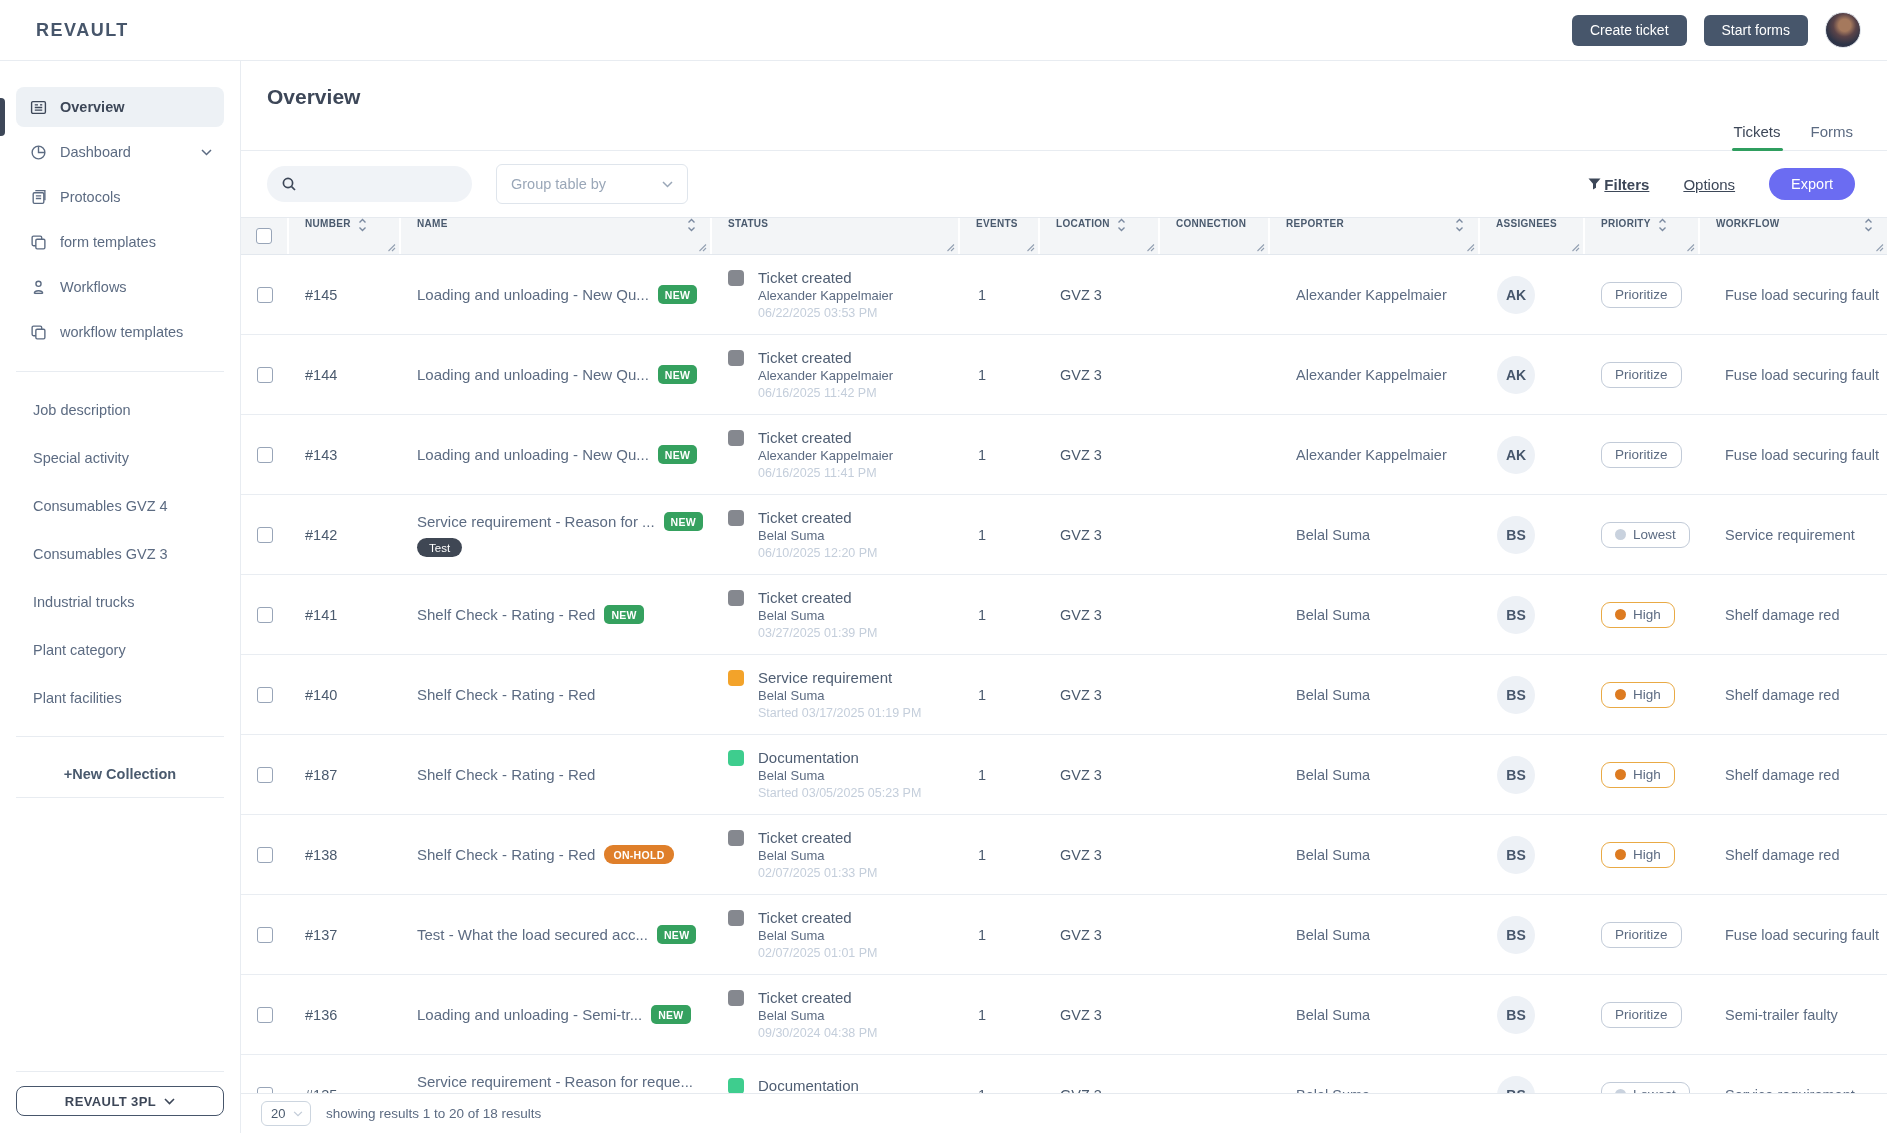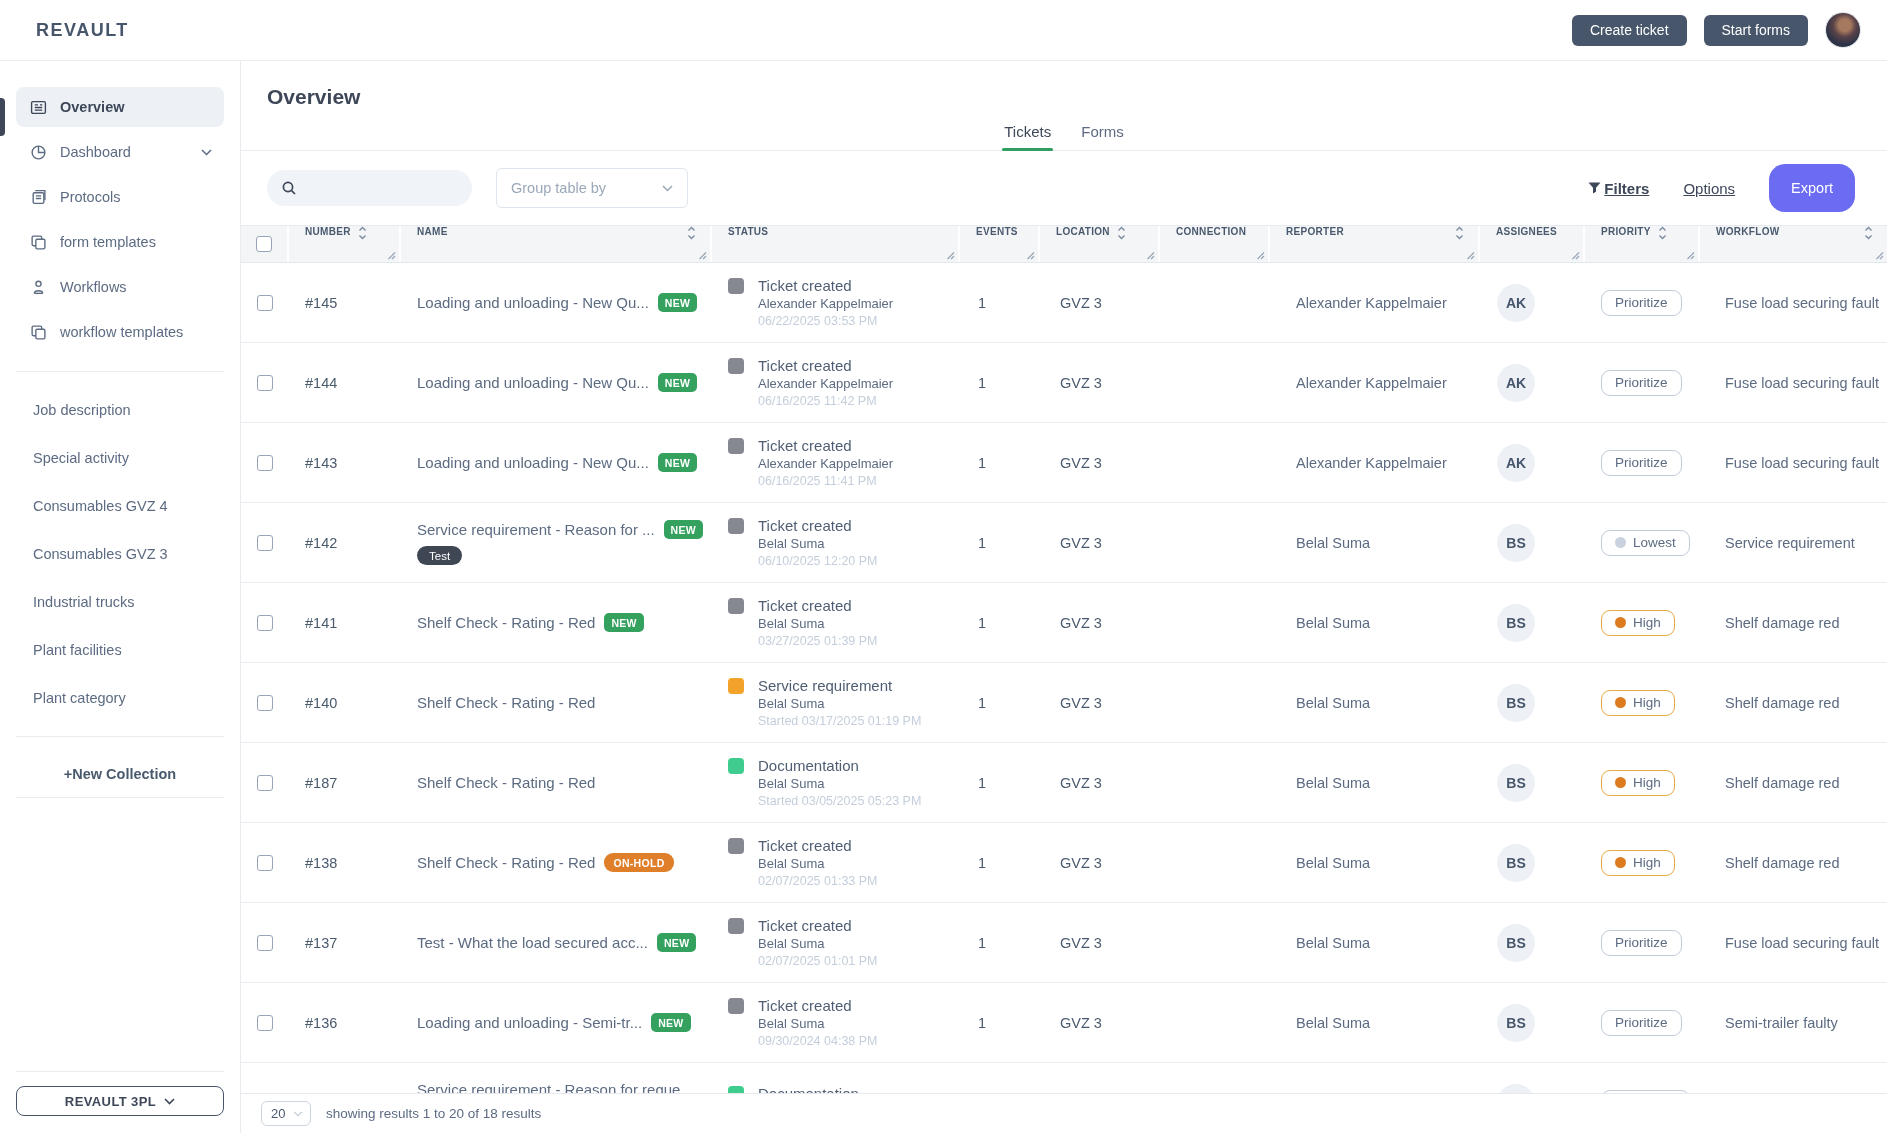--- a/index.html
+++ b/index.html
@@ -39,21 +39,21 @@
     font-size:14.5px; font-weight:700; color:#4a5a6e; cursor:pointer; }
   .side-bottom { margin-top:auto; }
   .org-btn { margin:12px 16px 17px; height:30px; border:1px solid #47566b; border-radius:8px;
     background:#fff; display:flex; align-items:center; justify-content:center; gap:8px;
     font-size:13px; font-weight:700; letter-spacing:.4px; color:#3d4758; cursor:pointer; }
 
   
   .content { flex:1; min-width:0; display:flex; flex-direction:column; position:relative; background:#fff; }
   .page-head { padding:24px 32px 0 26px; }
   .page-title { font-size:21px; font-weight:700; color:#3d4758; }
-  .tabs-row { display:flex; align-items:flex-end; justify-content:center;
+  .tabs-row { display:flex; align-items:flex-end; justify-content:flex-end;
     padding:0 32px 0 26px; border-bottom:1px solid #e8ecf1; margin-top:6px; }
   .tabs { display:flex; gap:26px; padding-left:6px; }
   .tab { font-size:15px; color:#5c6b82; padding:8px 2px 10px; cursor:pointer; position:relative; }
   .tab.active { color:#3d4758; }
   .tab.active::after { content:""; position:absolute; left:0; right:0; bottom:-1px; height:3px;
     background:#2f9e5f; border-radius:2px; }
   .head-right { display:flex; align-items:center; gap:14px; padding-bottom:9px; }
   .segmented { display:flex; border:1px solid #dfe4ea; border-radius:4px; overflow:hidden; background:#fff; }
   .segment { display:flex; align-items:center; gap:8px; height:26px; padding:0 15px;
     font-size:14.5px; color:#4a5a6e; cursor:pointer; border-right:1px solid #dfe4ea; }
@@ -71,21 +71,21 @@
   .search-box input { border:none; background:transparent; outline:none; flex:1;
     font-size:14px; font-family:inherit; color:#4a5a6e; }
   .group-select { margin-left:24px; width:192px; height:40px; border:1px solid #dfe5ec;
     border-radius:6px; display:flex; align-items:center; padding:0 14px; gap:8px;
     font-size:14.5px; color:#9aa7b8; cursor:pointer; background:#fff; }
   .group-select .gs-label { flex:1; }
   .toolbar-right { margin-left:auto; display:flex; align-items:center; gap:34px; }
   .link-btn { font-size:15px; color:#3d4758; text-decoration:underline; cursor:pointer;
     display:flex; align-items:center; gap:3px; }
   .link-btn.bold { font-weight:700; }
-  .export-btn { height:48px; padding:0 22px; border:none; border-radius:16px; background:#6b6cf2;
+  .export-btn { height:32px; padding:0 22px; border:none; border-radius:16px; background:#6b6cf2;
     color:#fff; font-size:14.5px; font-family:inherit; cursor:pointer;text-align:right; }
 
   
   .grid-cols { display:grid;
     grid-template-columns:48px 112px 311px 248px 80px 120px 110px 210px 105px 115px minmax(0,1fr); }
   .thead { background:#f3f5f7; border-top:1px solid #e6eaef; border-bottom:1px solid #e3e8ee; height:38px; }
   .hcell { display:flex; align-items:flex-start; gap:7px; padding:0 10px 0 16px; height:100%;
     border-right:2px solid #fff; position:relative; font-size:10px; font-weight:700;
     letter-spacing:.3px; color:#4a5a6e; cursor:pointer; }
   .hcell:last-child { border-right:none; }
@@ -235,24 +235,24 @@
         <div class="collection-item">
     <span>Consumables GVZ 4</span>
   </div>
         <div class="collection-item">
     <span>Consumables GVZ 3</span>
   </div>
         <div class="collection-item">
     <span>Industrial trucks</span>
   </div>
         <div class="collection-item">
+    <span>Plant category</span>
+  </div>
+        <div class="collection-item">
     <span>Plant facilities</span>
-  </div>
-        <div class="collection-item">
-    <span>Plant category</span>
   </div>
       </div>
 
     <div class="side-divider"></div>
     <div class="new-collection">+New Collection</div>
     <div class="side-divider" style="margin-top:0"></div>
 
     <div class="side-bottom">
       <div class="side-divider"></div>
       <div class="org-btn">

